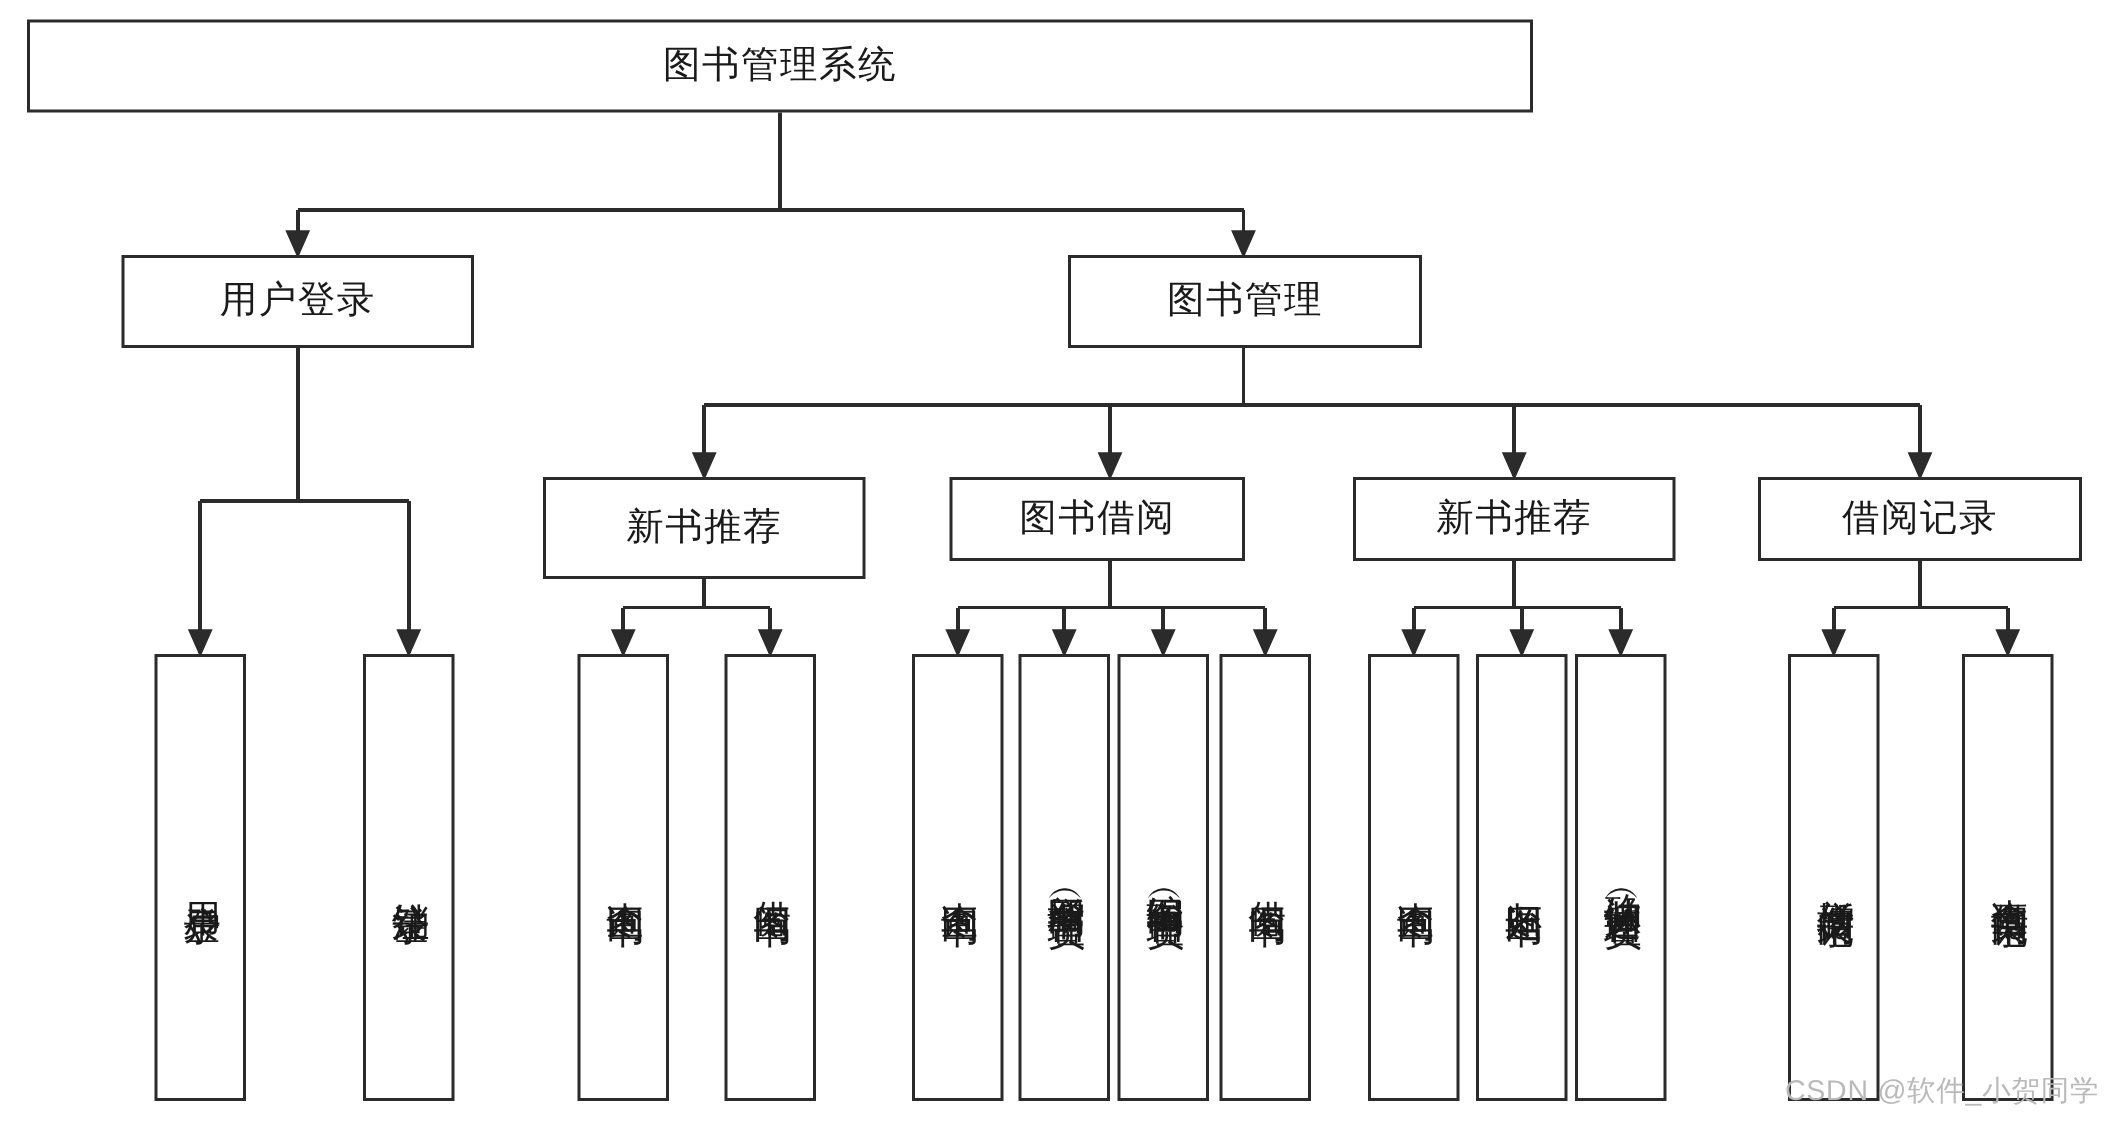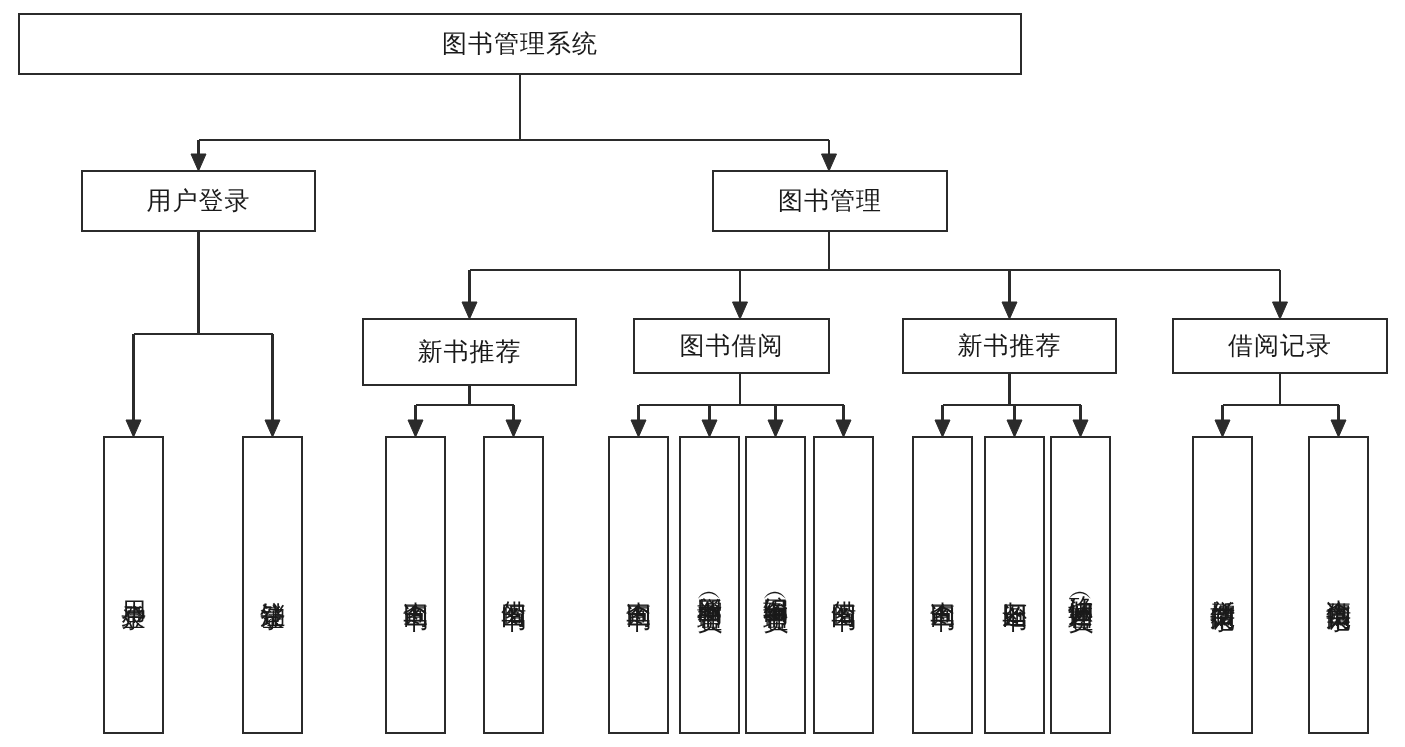--- a/index.html
+++ b/index.html
@@ -217,14 +217,15 @@
           <span class="vtext">新增借阅记录</span>
         </div>
       </div>
       <div class="node node-v" style="left: 1308px; top: 436px; width: 61px; height: 298px;">
         <div class="vwrap">
           <span class="vtext">查询借阅记录</span>
         </div>
       </div>
     </div>
 
+  <div class="watermark" style="left:1190px; top:714px;">CSDN @软件_小贺同学</div>
 
 </div>
 
 </body></html>

